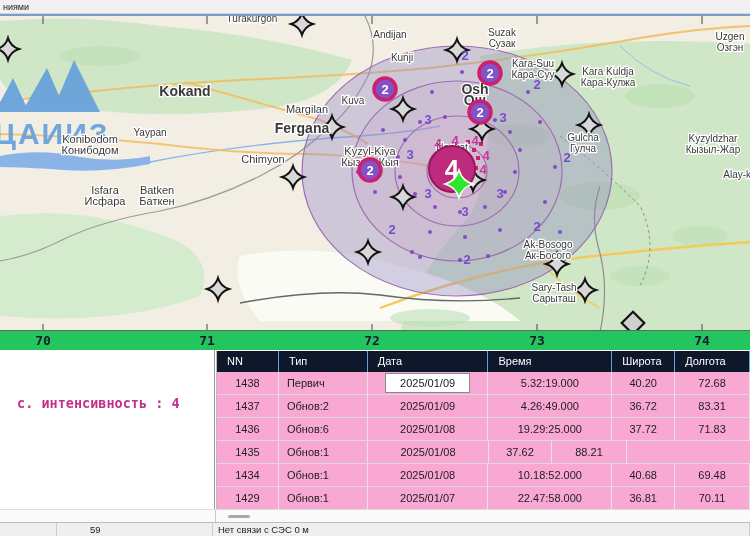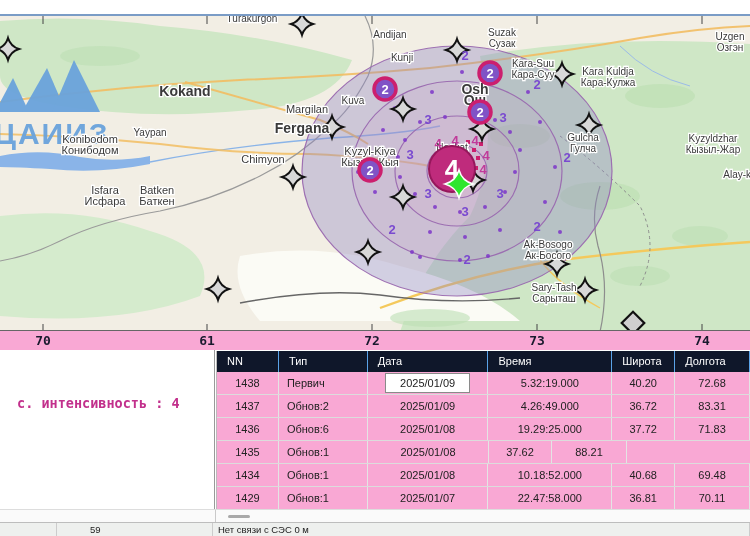--- a/index.html
+++ b/index.html
@@ -7,21 +7,21 @@
        font-family:"Liberation Sans",sans-serif;}
   
   .menu-bar{position:absolute;top:0;left:0;width:750px;height:14px;background:#f1f1f1;
             border-bottom:1px solid #d0d6e0;font-size:9px;color:#222;line-height:14px;
             padding-left:3px;box-sizing:border-box;}
   
   .map-panel{position:absolute;top:14px;left:0;width:750px;height:316px;
              border-top:2px solid #7a9cc6;box-sizing:border-box;background:#f2eee4;}
   .map-panel svg{display:block;}
   
-  .axis-strip{position:absolute;top:330px;left:0;width:750px;height:20px;background:#f9a8d4;
+  .axis-strip{position:absolute;top:330px;left:0;width:750px;height:20px;background:#22c55e;
               border-top:1px solid #666;box-sizing:border-box;}
   .axis-strip span{position:absolute;top:2px;width:26px;text-align:center;
                    font-family:"DejaVu Sans Mono",monospace;font-weight:bold;
                    font-size:13px;color:#1a1a2e;}
   
   .info-panel{position:absolute;top:350px;left:0;width:215px;height:159px;background:#fff;
               border-right:1px solid #999;box-sizing:border-box;
               font-family:"DejaVu Sans Mono",monospace;white-space:pre;overflow:hidden;}
   .line-intensity{color:#c2308c;font-weight:bold;font-size:13.5px;margin:7px 0 0 17px;}
   .line-coords{font-size:11px;color:#3a3a3a;margin:16px 0 0 1px;}
@@ -50,20 +50,23 @@
   .sb-cell{border-right:1px solid #cccccc;box-sizing:border-box;line-height:13px;}
   .sb-a{width:57px;}
   .sb-b{width:156px;padding-left:33px;}
   .sb-c{flex:1;padding-left:5px;}
 </style>
 </head>
 <body>
 
 <div id="app">
 
+  <div class="menu-bar">
+    <span>ниями</span>
+  </div>
 
   <div class="map-panel">
     <svg id="map-svg" width="750" height="316" viewBox="0 0 750 316">
 
       <g>
         <rect x="0" y="0" width="750" height="316" fill="#f2eee4"></rect>
         <path d="M0,5 Q80,-2 160,10 Q260,18 352,44 Q335,88 250,94 Q150,104 60,90 Q0,80 0,60 Z" fill="#cfe7c6"></path>
         <path d="M480,40 Q600,18 750,28 L750,316 L400,316 Q420,250 470,200 Q500,140 480,40 Z" fill="#cfe7c6"></path>
         <path d="M0,200 Q80,190 150,215 Q220,235 200,280 Q120,310 0,300 Z" fill="#d5ebcd"></path>
         <path d="M240,240 Q320,225 400,250 Q480,270 520,305 L260,305 Q230,270 240,240 Z" fill="#fbfbf5"></path>
@@ -242,21 +245,21 @@
             <circle cx="452" cy="153" r="23" fill="#bf2b7c" stroke="#96175c" stroke-width="2"></circle>
             <text x="452" y="162" text-anchor="middle" font-size="26" font-weight="bold" fill="#fff" font-family="Liberation Sans, sans-serif">4</text>
           </g>
           <path d="M459,154 Q462,165 473,168 Q462,171 459,182 Q456,171 445,168 Q456,165 459,154 Z" fill="#2ee62e" stroke="#fff" stroke-width="1.5"></path>
         </g>
     </svg>
   </div>
 
   <div class="axis-strip" id="axis-strip">
       <span style="left: 30px;">70</span>
-      <span style="left: 194px;">61</span>
+      <span style="left: 194px;">71</span>
       <span style="left: 359px;">72</span>
       <span style="left: 524px;">73</span>
       <span style="left: 689px;">74</span>
     </div>
 
   <div class="info-panel">
     <div class="line-intensity">с. интенсивность : 4</div>
     
     
   </div>

